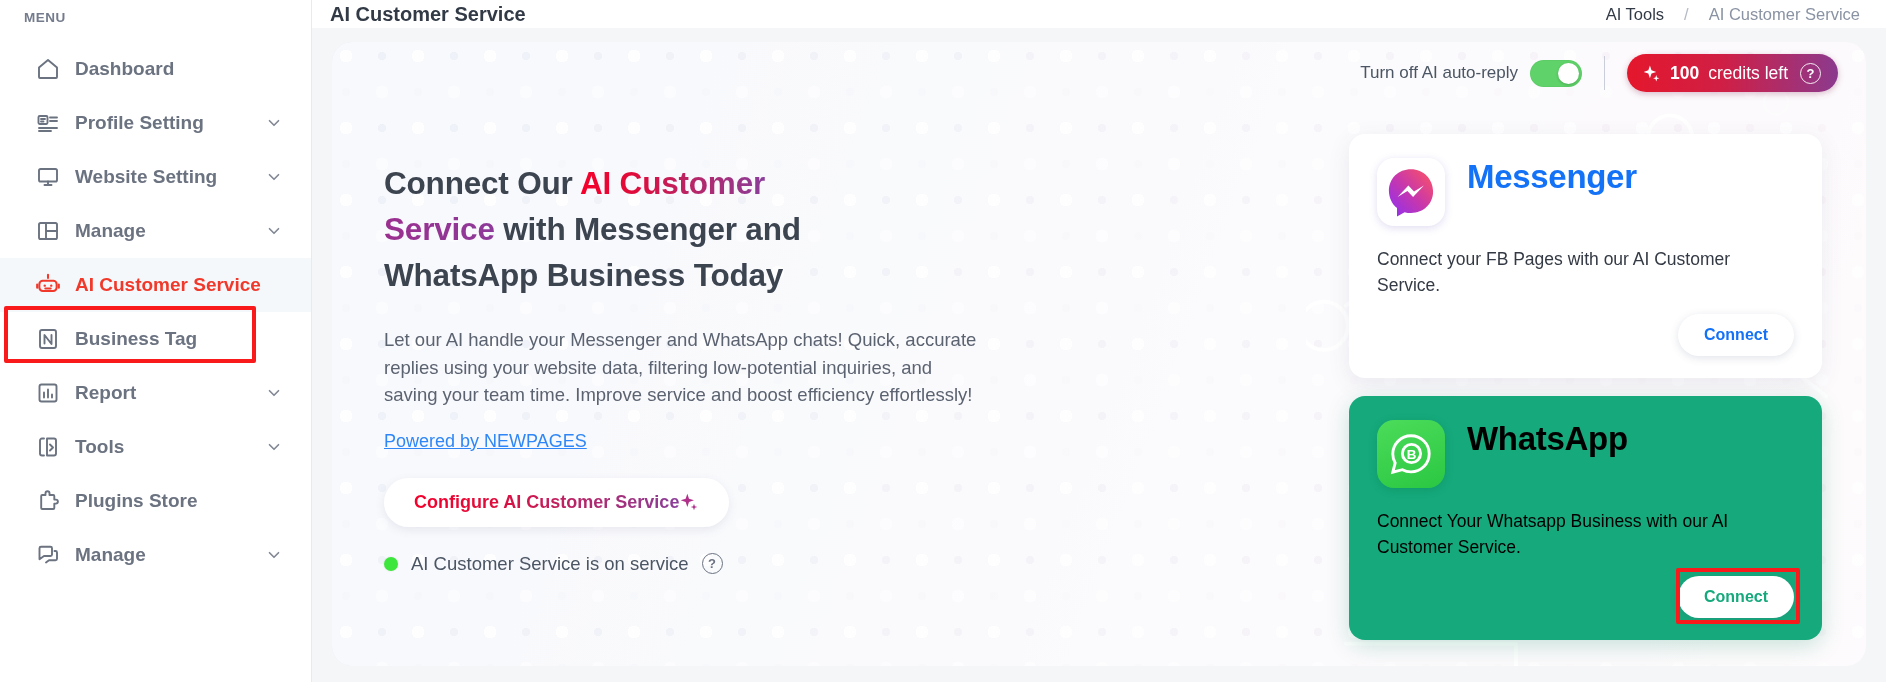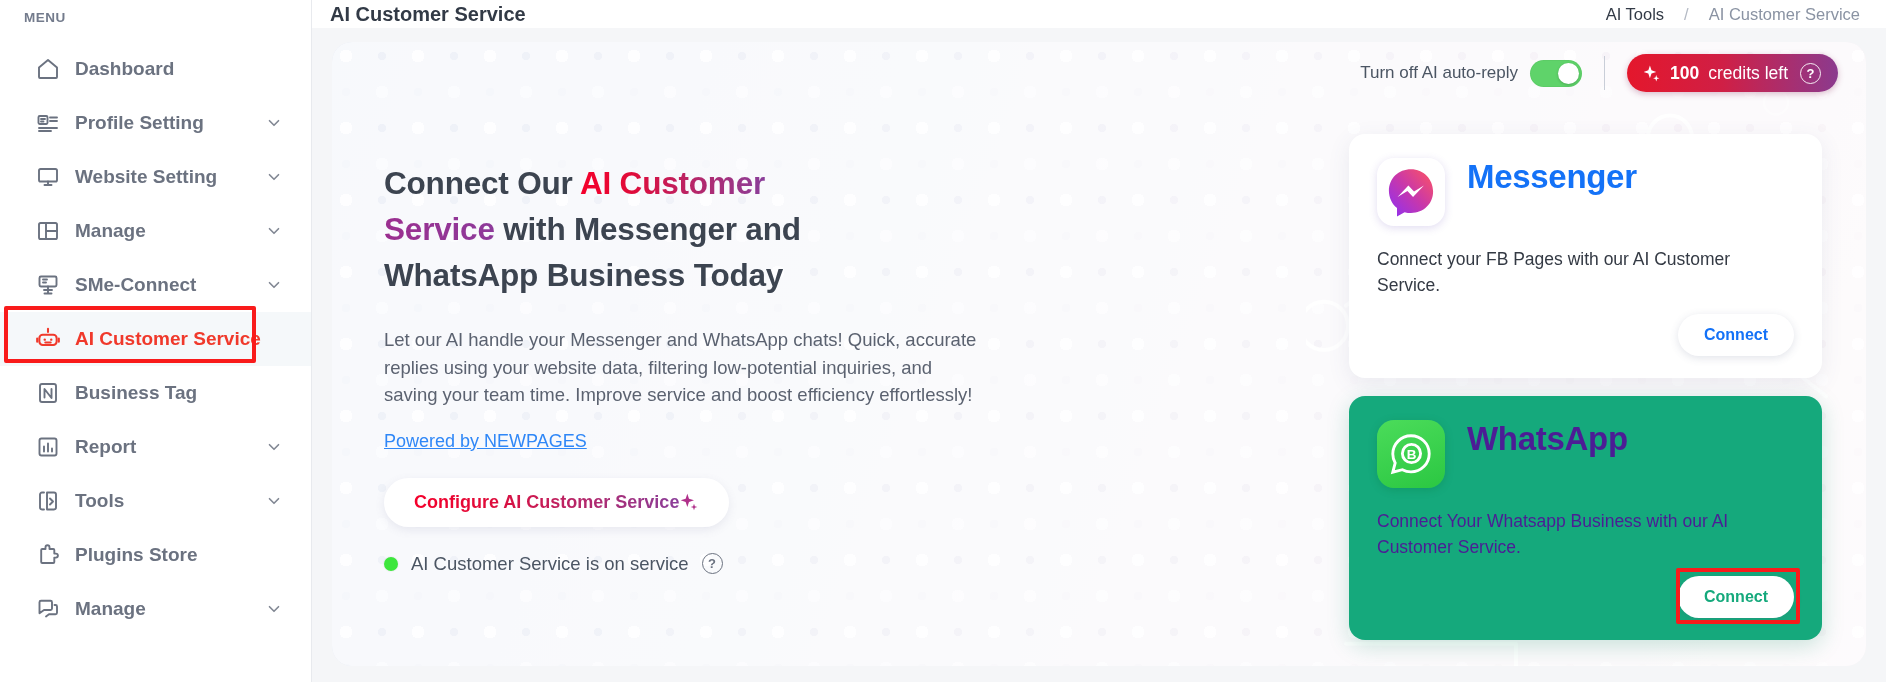--- a/index.html
+++ b/index.html
@@ -190,24 +190,24 @@
   .card.whatsapp  { background: #15a97c; box-shadow: 0 6px 22px rgba(20,140,100,.22); }
   .card-head { display: flex; align-items: flex-start; gap: 22px; }
   .brand-icon {
     width: 68px; height: 68px; border-radius: 17px; flex: 0 0 68px;
     display: flex; align-items: center; justify-content: center;
   }
   .brand-icon.msg { background: #fff; box-shadow: 0 2px 8px rgba(90,60,180,.18); }
   .brand-icon.wa  { background: linear-gradient(160deg, #4bdc5a 0%, #2bc742 100%); box-shadow: 0 2px 8px rgba(0,100,40,.22); }
   .brand-name { font-size: 33px; font-weight: bold; letter-spacing: -.3px; }
   .brand-name.msg { color: #1472f7; }
-  .brand-name.wa  { color: #4c1d95; }
+  .brand-name.wa  { color: #000000; }
   .card-desc { margin-top: 20px; font-size: 17.5px; line-height: 26px; }
   .card.messenger .card-desc { color: #343a44; }
-  .card.whatsapp  .card-desc { color: #4c1d95; }
+  .card.whatsapp  .card-desc { color: #000000; }
   .card-foot { display: flex; justify-content: flex-end; margin-top: 16px; }
   .connect-btn {
     height: 42px; padding: 0 26px; border-radius: 22px; border: none;
     background: #fff; font-size: 16px; font-weight: bold; cursor: pointer;
     box-shadow: 0 2px 8px rgba(70,80,120,.16);
   }
   .connect-btn.msg { color: #1472f7; }
   .connect-btn.wa  { color: #15a97c; }
   .wa-hl {
     position: absolute; right: -6px; bottom: -6px;
@@ -257,32 +257,20 @@
           </svg>
         </div>
         <div class="nav-item">
           <span class="ico">
             <svg width="24" height="24" viewBox="0 0 24 24" fill="none" stroke="#6b7280" stroke-width="1.9" stroke-linecap="round" stroke-linejoin="round">
               <rect x="3" y="4" width="18" height="16" rx="1.6"></rect>
               <path d="M10 4v16M10 12h11"></path>
             </svg>
           </span>
           <span class="label">Manage</span>
-          <svg class="chev" viewBox="0 0 24 24" fill="none" stroke="currentColor" stroke-width="2.2" stroke-linecap="round" stroke-linejoin="round">
-            <path d="M6 9l6 6 6-6"></path>
-          </svg>
-        </div>
-        <div class="nav-item">
-          <span class="ico">
-            <svg width="24" height="24" viewBox="0 0 24 24" fill="none" stroke="#6b7280" stroke-width="1.9" stroke-linecap="round" stroke-linejoin="round">
-              <rect x="3.5" y="3.5" width="17" height="10" rx="1.4"></rect>
-              <path d="M7 6.5h4M7 9.5h3M12 13.5V17M8 17h8M12 17v3.5M8.5 20.5h7"></path>
-            </svg>
-          </span>
-          <span class="label">SMe-Connect</span>
           <svg class="chev" viewBox="0 0 24 24" fill="none" stroke="currentColor" stroke-width="2.2" stroke-linecap="round" stroke-linejoin="round">
             <path d="M6 9l6 6 6-6"></path>
           </svg>
         </div>
         <div class="nav-item active">
           <span class="ico">
             <svg width="26" height="26" viewBox="0 0 24 24" fill="none" stroke="#f0392b" stroke-width="1.9" stroke-linecap="round" stroke-linejoin="round">
               <path d="M12 2.5v3"></path>
               <rect x="4" y="8" width="16" height="9.5" rx="3.2"></rect>
               <circle cx="9" cy="12.6" r="1.1" fill="#f0392b" stroke="none"></circle>

